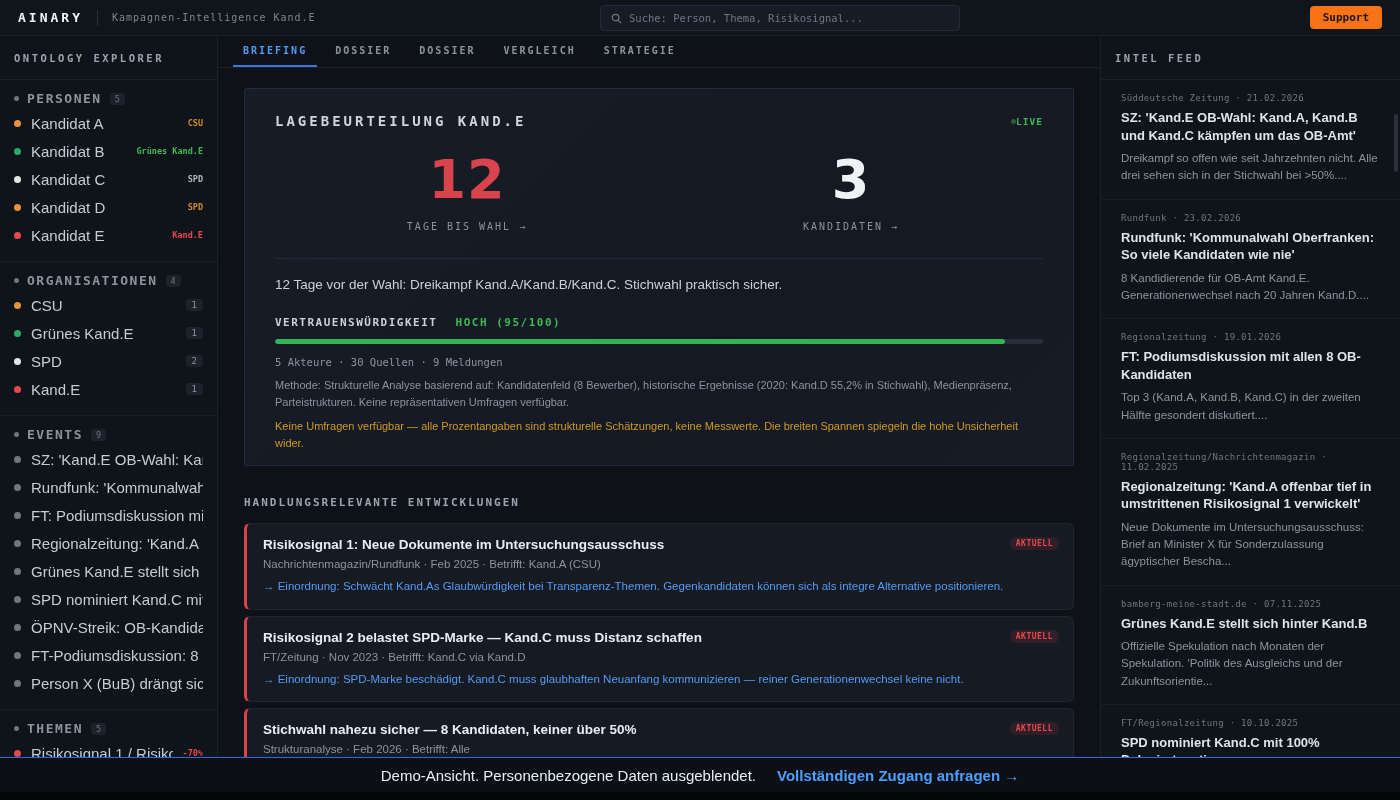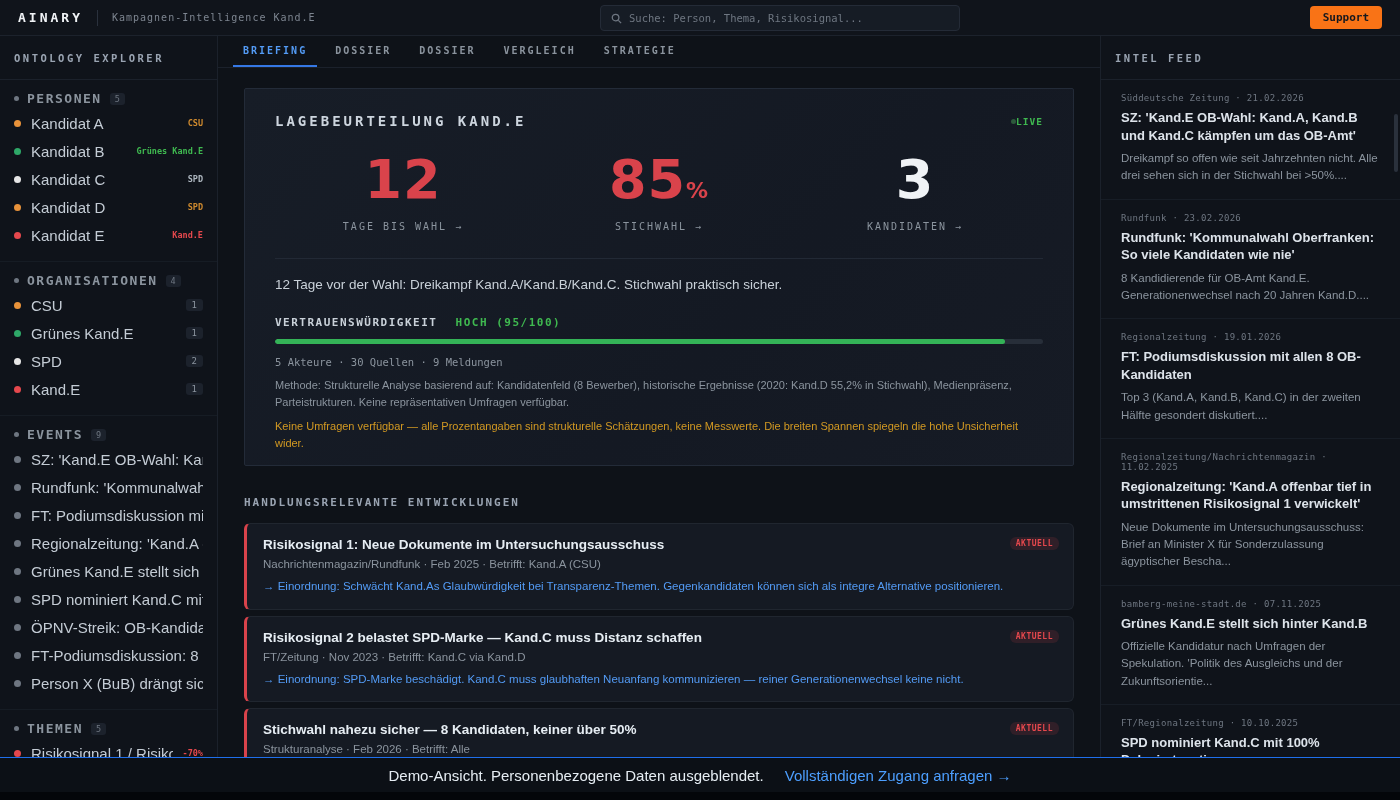--- a/index.html
+++ b/index.html
@@ -88,21 +88,21 @@
   .feed-item { padding:13px 20px 14px; border-bottom:1px solid #171d26; cursor:pointer; }
   .feed-meta { font-family:"DejaVu Sans Mono", monospace; font-size:9px; color:#6e7681; letter-spacing:0.3px; }
   .feed-title { margin-top:6px; font-size:13px; font-weight:bold; color:#dde3ea; line-height:1.35; }
   .feed-snippet { margin-top:6px; font-size:11.5px; color:#8b949e; line-height:1.5; }
   .feed-scrollbar { position:absolute; right:2px; top:78px; width:4px; height:58px; background:#2a313c; border-radius:2px; }
 
   
   .demo-bar { position:absolute; left:0; top:757px; width:1400px; height:35px; background:#0c1016;
               border-top:1px solid #1f6feb; display:flex; align-items:center; justify-content:center; gap:21px; z-index:10; }
   .demo-text { font-size:15px; color:#e6edf3; }
-  .demo-link { font-size:15px; font-weight:normal; color:#4d9fff; cursor:pointer; text-decoration:none; }
+  .demo-link { font-size:15px; font-weight:bold; color:#4d9fff; cursor:pointer; text-decoration:none; }
   .bottom-strip { position:absolute; left:0; top:792px; width:1400px; height:8px; background:#04060a; z-index:10; }
 </style>
 </head>
 <body>
 
 <div class="topbar">
   <span class="logo">AINARY</span>
   <span class="topbar-sep"></span>
   <span class="topbar-sub">Kampagnen-Intelligence Kand.E</span>
   <div class="searchbox">
@@ -274,24 +274,20 @@
             <span class="dot"></span>
             <span>LIVE</span>
           </span>
         </div>
         <div class="stats" id="hero-stats">
             <div class="stat">
               <div class="stat-value" style="color: rgb(217, 67, 75);">12</div>
               <div class="stat-label">TAGE BIS WAHL →</div>
             </div>
             <div class="stat">
-              <div class="stat-value" style="color: rgb(217, 67, 75);">85<span class="stat-suffix">%</span></div>
-              <div class="stat-label">STICHWAHL →</div>
-            </div>
-            <div class="stat">
               <div class="stat-value" style="color: rgb(240, 243, 246);">3</div>
               <div class="stat-label">KANDIDATEN →</div>
             </div>
           </div>
         <hr class="hero-div">
         <p class="hero-summary">12 Tage vor der Wahl: Dreikampf Kand.A/Kand.B/Kand.C. Stichwahl praktisch sicher.</p>
         <div class="conf-block">
           <div class="conf-row">
             <span>VERTRAUENSWÜRDIGKEIT</span>
             <span class="conf-value">HOCH (95/100)</span>
@@ -349,21 +345,21 @@
           <div class="feed-snippet">Top 3 (Kand.A, Kand.B, Kand.C) in der zweiten Hälfte gesondert diskutiert....</div>
         </div>
         <div class="feed-item">
           <div class="feed-meta"><span>Regionalzeitung/Nachrichtenmagazin</span> · <span>11.02.2025</span></div>
           <div class="feed-title">Regionalzeitung: 'Kand.A offenbar tief in umstrittenen Risikosignal 1 verwickelt'</div>
           <div class="feed-snippet">Neue Dokumente im Untersuchungsausschuss: Brief an Minister X für Sonderzulassung ägyptischer Bescha...</div>
         </div>
         <div class="feed-item">
           <div class="feed-meta"><span>bamberg-meine-stadt.de</span> · <span>07.11.2025</span></div>
           <div class="feed-title">Grünes Kand.E stellt sich hinter Kand.B</div>
-          <div class="feed-snippet">Offizielle Kandidatur nach Umfragen der Spekulation. 'Politik des Ausgleichs und der Zukunftsorientie...</div>
+          <div class="feed-snippet">Offizielle Spekulation nach Monaten der Spekulation. 'Politik des Ausgleichs und der Zukunftsorientie...</div>
         </div>
         <div class="feed-item">
           <div class="feed-meta"><span>FT/Regionalzeitung</span> · <span>10.10.2025</span></div>
           <div class="feed-title">SPD nominiert Kand.C mit 100% Delegiertenstimmen</div>
           <div class="feed-snippet">36-jähriger lokaler Kandidat soll SPD-Ära fortsetzen....</div>
         </div>
       </div>
     <div class="feed-scrollbar"></div>
   </aside>
 

